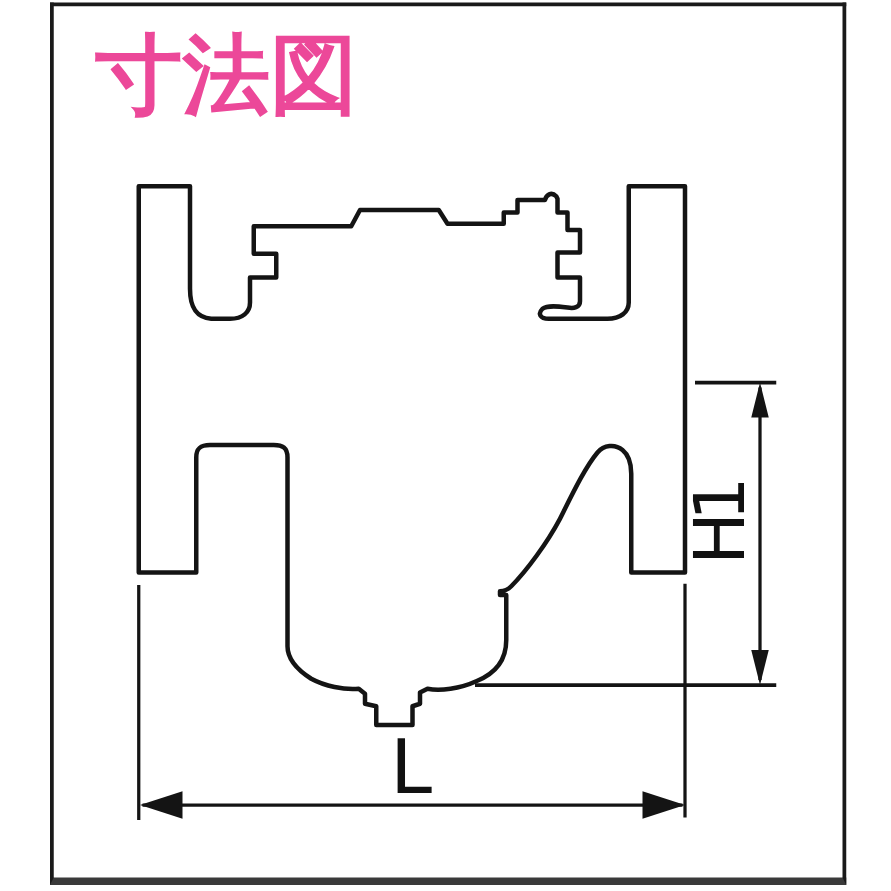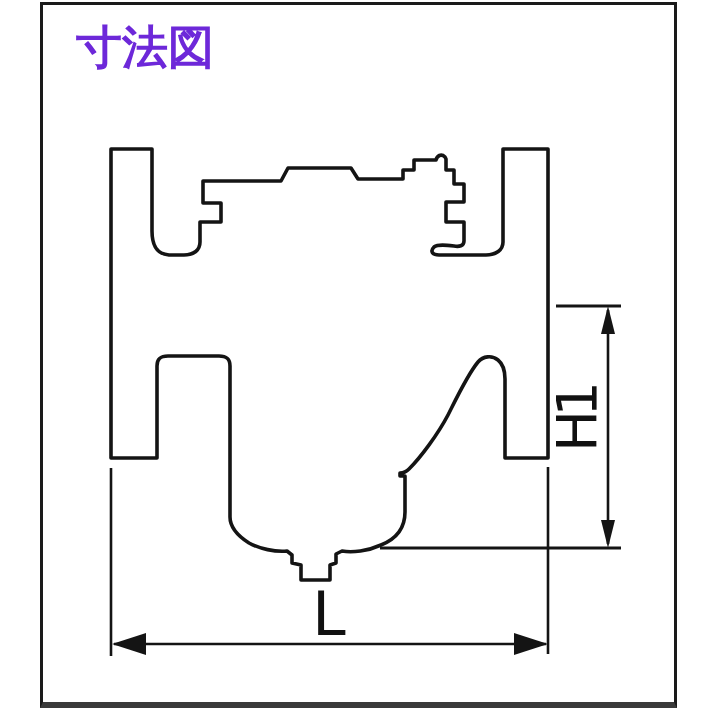--- a/index.html
+++ b/index.html
@@ -23,23 +23,23 @@
     height: 706px;
     box-sizing: border-box;
     border: 3px solid #1a1a1a;
     border-bottom: 6px solid #3a3a3a;
     background: #ffffff;
   }
   .title {
     position: absolute;
     left: 76px;
     top: 22px;
-    font-size: 46px;
+    font-size: 70px;
     font-weight: bold;
-    color: #6d28d9;
+    color: #ec4899;
     letter-spacing: 0px;
     white-space: nowrap;
     line-height: 1.1;
   }
   svg.drawing {
     position: absolute;
     left: 0;
     top: 0;
   }
   .outline {

